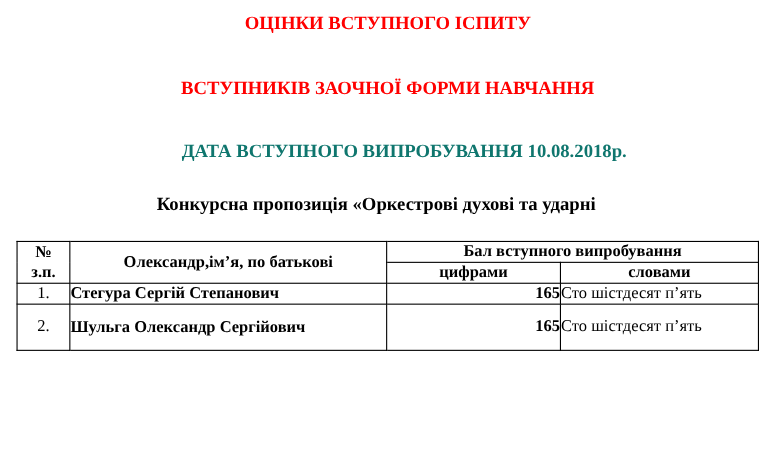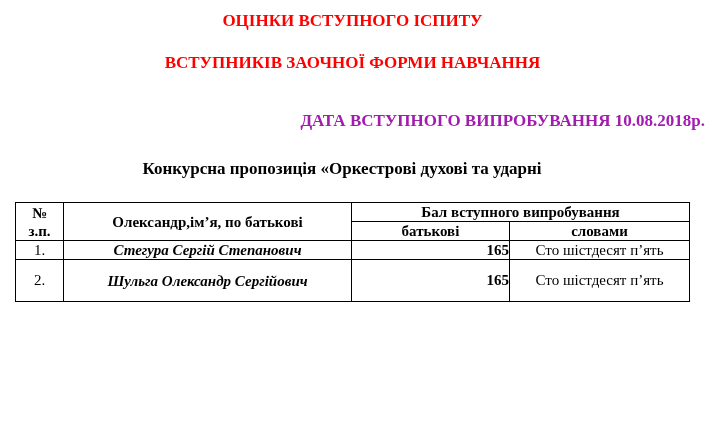--- a/index.html
+++ b/index.html
@@ -28,30 +28,30 @@
     font-size: 17px;
     line-height: 21px;
     padding-top: 10px;
   }
   .title-line2 {
     text-align: center;
     color: #ff0000;
     font-weight: bold;
     font-size: 17px;
     line-height: 21px;
-    margin-top: 21px;
+    margin-top: 38px;
   }
   .date-line {
-    color: #a21caf;
+    color: #0f766e;
     font-weight: bold;
     font-size: 17px;
     line-height: 21px;
     margin-top: 37px;
     margin-left: 30px;
-    text-align: right;
+    text-align: center;
   }
   .offer-block {
     text-align: center;
     color: #000000;
     font-weight: bold;
     font-size: 17px;
     line-height: 23px;
     margin-top: 26px;
     padding-left: 70px;
     padding-right: 91px;
@@ -81,35 +81,33 @@
     font-size: 15px;
     line-height: 18px;
     padding: 3px 2px;
   }
   .cell-num {
     text-align: center;
     font-size: 15px;
     padding: 4px 2px;
   }
   .cell-name {
-    text-align: center;
+    text-align: left;
     font-weight: bold;
     font-size: 15px;
     line-height: 18px;
     padding: 4px 6px;
-    font-style: italic;
   }
   .cell-digits {
     text-align: right;
     font-size: 15px;
     padding: 4px 2px;
     font-weight: bold;
   }
   .cell-words {
-    text-align: center;
     font-size: 15px;
     padding: 4px 2px;
   }
   .row-tall td {
     height: 41px;
   }
 </style>
 </head>
 <body>
 
@@ -137,21 +135,21 @@
     <thead>
       <tr>
         <th class="hdr-center" rowspan="2">
           <div>№</div>
           <div>з.п.</div>
         </th>
         <th class="hdr-center" rowspan="2">Олександр,ім’я, по батькові</th>
         <th class="hdr-center" colspan="2">Бал вступного випробування</th>
       </tr>
       <tr>
-        <th class="hdr-center">батькові</th>
+        <th class="hdr-center">цифрами</th>
         <th class="hdr-center">словами</th>
       </tr>
     </thead>
     <tbody>
       <tr>
         <td class="cell-num">1.</td>
         <td class="cell-name">Стегура Сергій Степанович</td>
         <td class="cell-digits">165</td>
         <td class="cell-words">Сто шістдесят п’ять</td>
       </tr>

